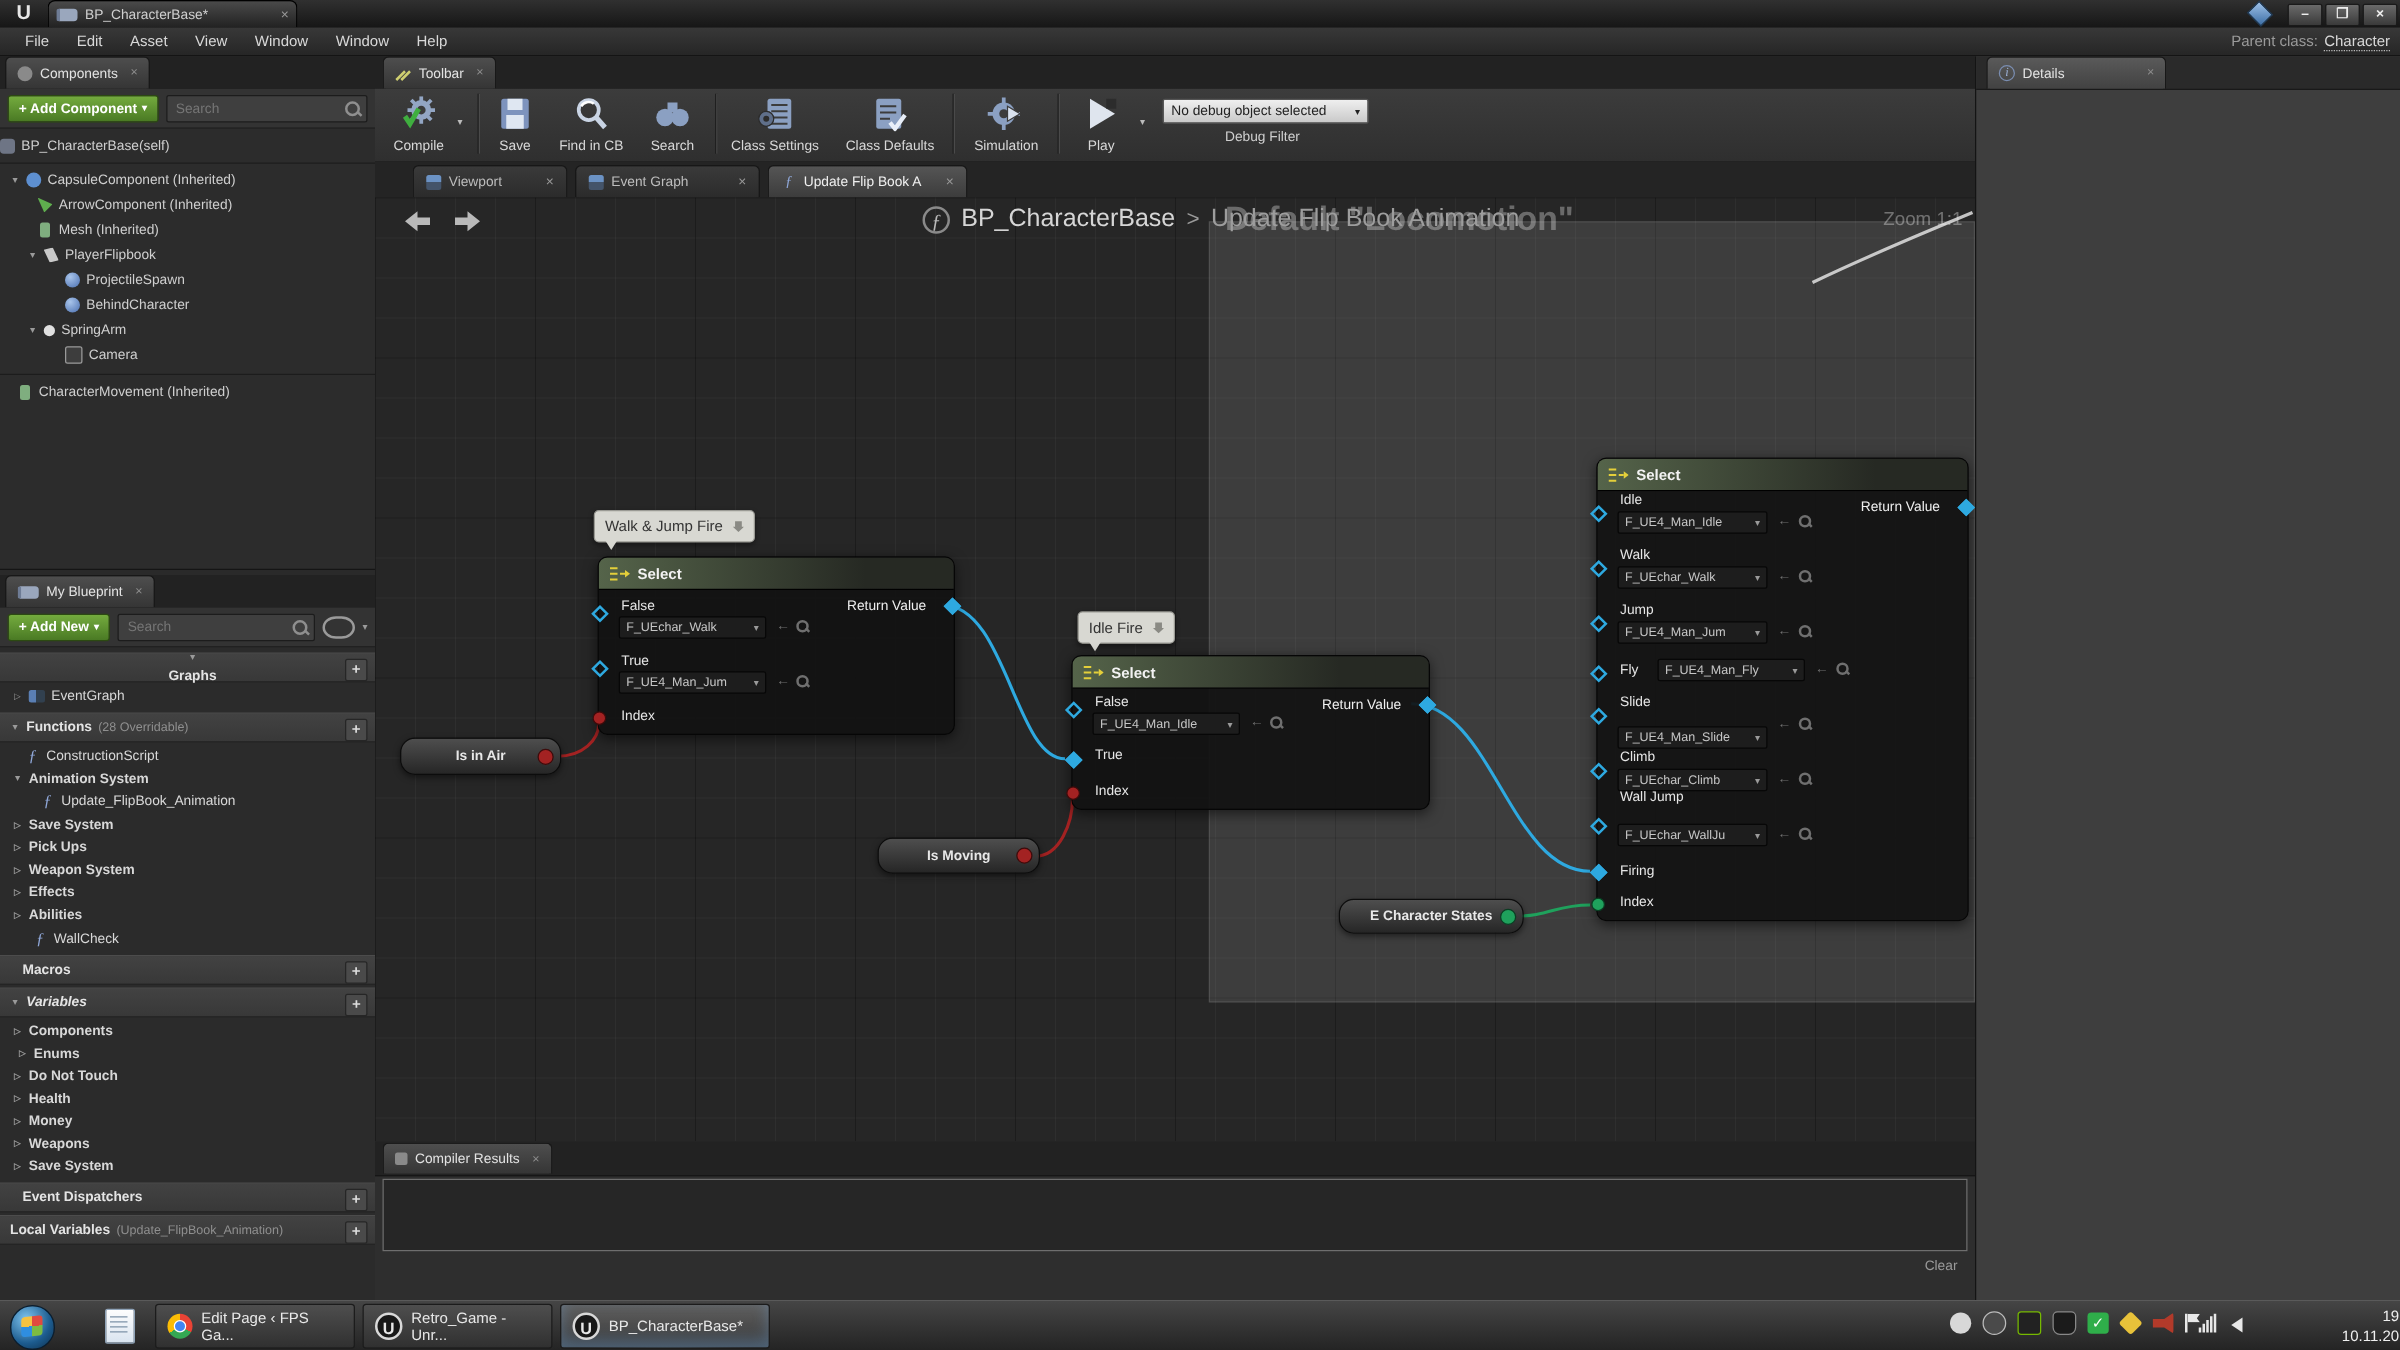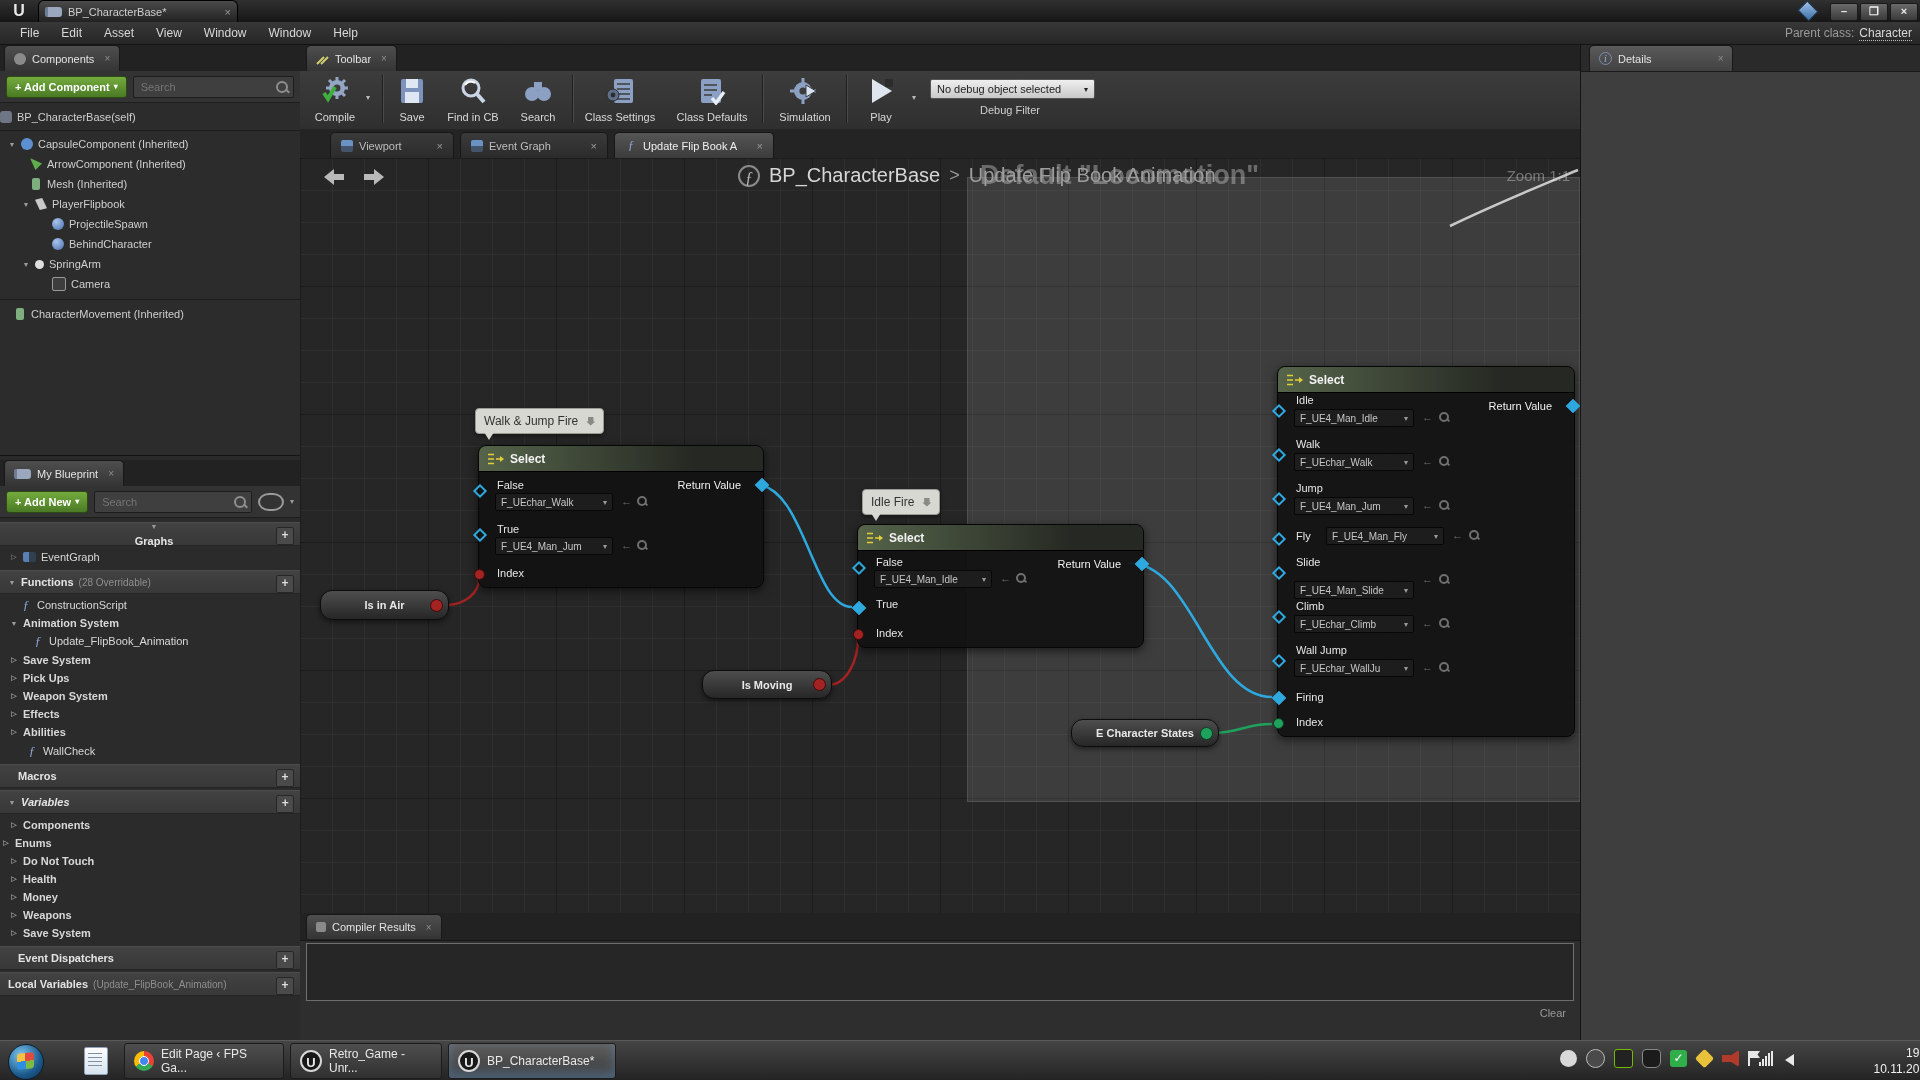--- a/index.html
+++ b/index.html
@@ -325,21 +325,21 @@
       </div>
       <div class="lrow hdr" style="top:272px;font-style:italic;">
         <span class="exp">▼</span>
           <span>Variables</span>
         <span class="plus-btn">+</span>
       </div>
       <div class="lrow item" style="top:298px;padding-left:10px;">
         <span class="exp">▷</span>
           <span>Components</span>
       </div>
-      <div class="lrow item" style="top:316px;padding-left:2px;">
+      <div class="lrow item" style="top:316px;padding-left:14px;">
         <span class="exp">▷</span>
           <span>Enums</span>
       </div>
       <div class="lrow item" style="top:334px;padding-left:10px;">
         <span class="exp">▷</span>
           <span>Do Not Touch</span>
       </div>
       <div class="lrow item" style="top:352px;padding-left:10px;">
         <span class="exp">▷</span>
           <span>Health</span>
@@ -635,21 +635,21 @@
         <span class="pin diamond" style="left:-4px;top:245px;"></span>
         <span class="pin-label" style="left:18px;top:233px;">Climb</span>
         <div class="pin-dd" style="left:16px;top:248px;width:120px;">
             <span>F_UEchar_Climb</span>
             <span class="caret">▾</span>
           </div>
         <span class="mini-ico" style="left:144px;top:250px;">←</span>
         <span class="mini-mag" style="left:161px;top:251px;"></span>
 
         <span class="pin diamond" style="left:-4px;top:289px;"></span>
-        <span class="pin-label" style="left:18px;top:277px;text-align:right;">Wall Jump</span>
+        <span class="pin-label" style="left:18px;top:265px;text-align:right;">Wall Jump</span>
         <div class="pin-dd" style="left:16px;top:292px;width:120px;">
             <span>F_UEchar_WallJu</span>
             <span class="caret">▾</span>
           </div>
         <span class="mini-ico" style="left:144px;top:294px;">←</span>
         <span class="mini-mag" style="left:161px;top:295px;"></span>
 
         <span class="pin diamond filled" style="left:-4px;top:326px;"></span>
         <span class="pin-label" style="left:18px;top:324px;">Firing</span>
         <span class="pin dot-green" style="left:-5px;top:351px;"></span>

